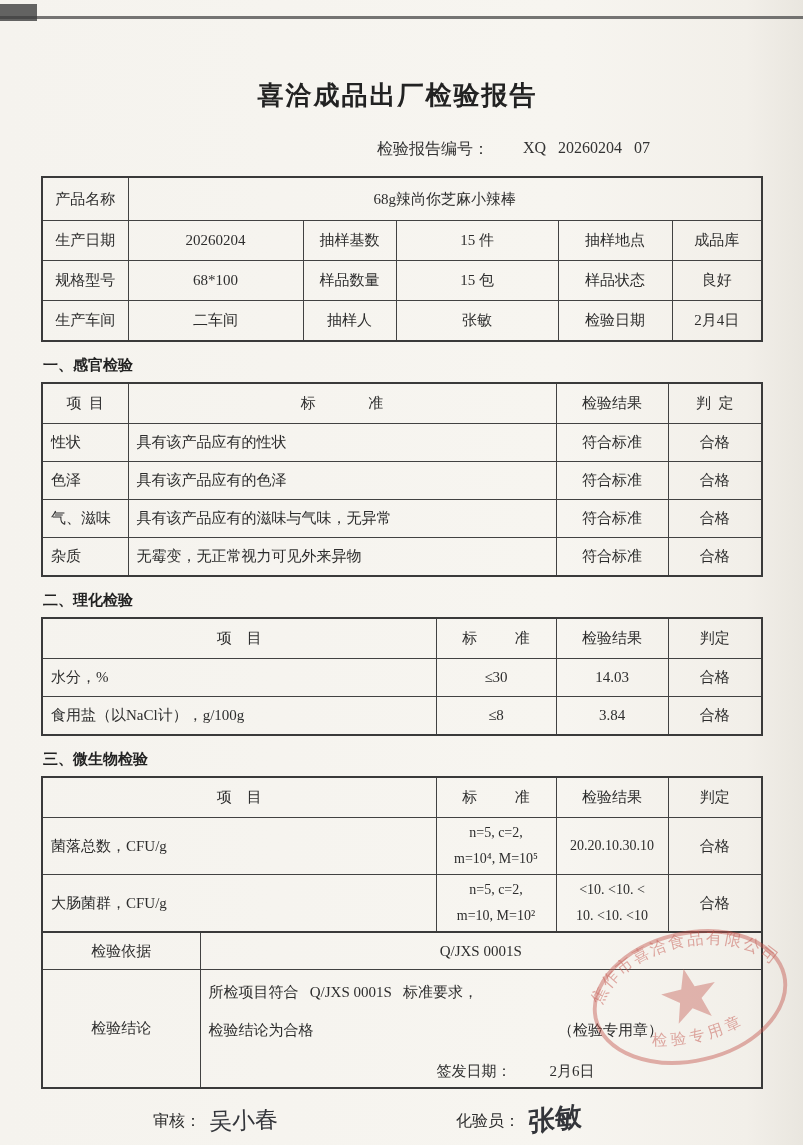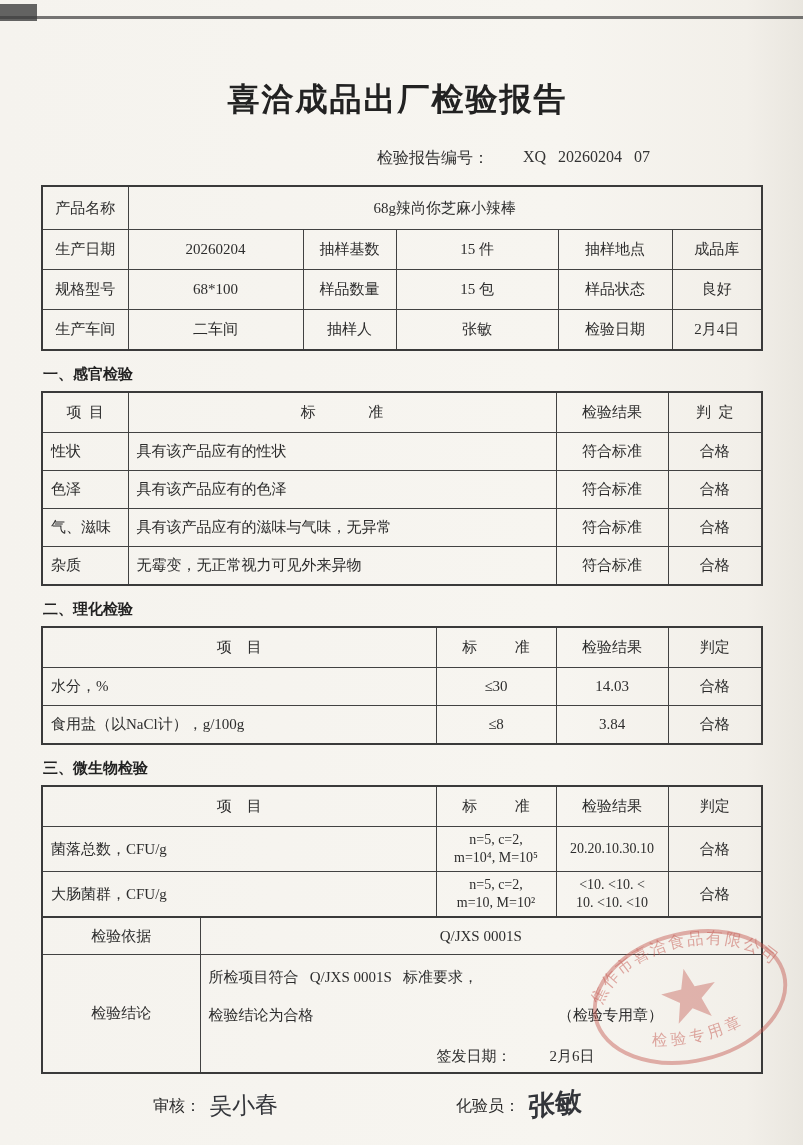--- a/index.html
+++ b/index.html
@@ -9,35 +9,35 @@
     font-family:"Liberation Serif","DejaVu Serif",serif;
     color:#2d2d2d;
   }
   
   .scan-line{position:absolute;left:0;top:16px;width:100%;height:3px;background:#4a4a4a;opacity:.75;}
   .scan-corner{position:absolute;left:0;top:4px;width:37px;height:17px;background:#3f3f3f;opacity:.8;}
 
   .title{
     margin:78px 8px 0 0; text-align:center;
     font-family:"Liberation Sans","DejaVu Sans",sans-serif;
-    font-weight:bold; font-size:32px; letter-spacing:2px; color:#222;
+    font-weight:bold; font-size:26px; letter-spacing:2px; color:#222;
   }
   .report-no{
     margin:26px 0 0 377px; font-size:16px; white-space:pre; color:#333;
     display:flex; gap:34px;
   }
   .doc{padding:0 41px;}
   table{border-collapse:collapse; table-layout:fixed; width:720px;
         border:2px solid #3a3a3a; font-size:15px; color:#2d2d2d;}
   td{border:1px solid #424242; text-align:center; padding:2px 4px; overflow:hidden;}
   td.left{text-align:left; padding-left:8px;}
   .r43 td{height:38px;} .r40 td{height:35px;} .r38 td{height:33px;}
   .r44 td{height:40px;} .r37 td{height:32px;}
   .hdr td{white-space:pre;}
-  .pre2{white-space:pre-line; line-height:18px; font-size:14px;}
+  .pre2{white-space:pre-line; line-height:26px; font-size:14px;}
   .small{font-size:14px;text-align:center;}
   .info-tbl{margin-top:16px;}
   .sec-head{
     margin:14px 0 7px 2px; font-family:"Liberation Sans","DejaVu Sans",sans-serif;
     font-weight:bold; font-size:15px; color:#222;
   }
   .t4{margin-top:-2px;}
   .concl-cell{text-align:left; vertical-align:top; padding:10px 10px 6px 8px;}
   .concl-line1{margin-top:3px; white-space:pre;}
   .concl-line2{margin-top:19px; display:flex; justify-content:space-between; padding-right:88px;}

